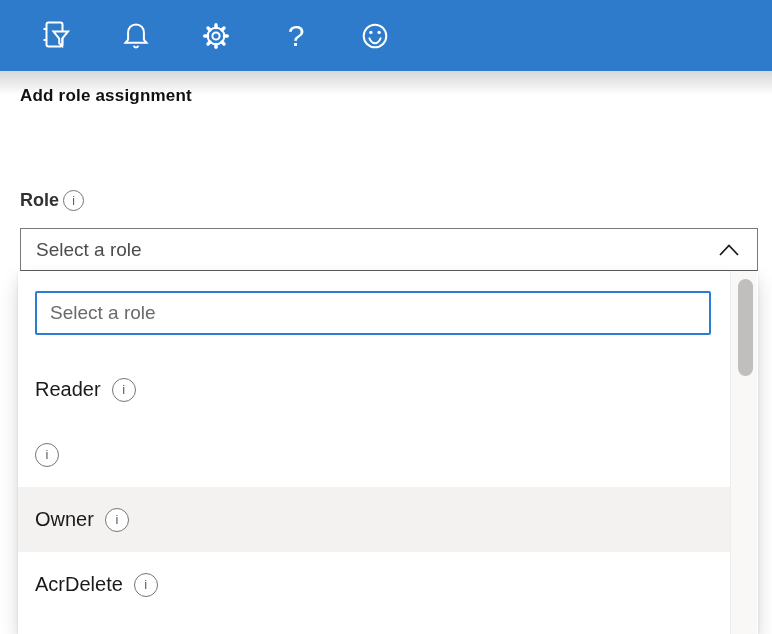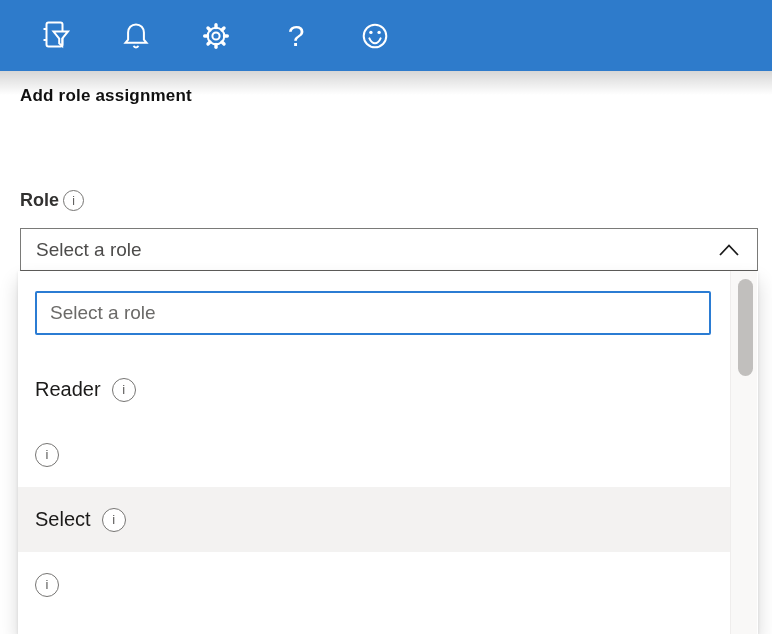--- a/index.html
+++ b/index.html
@@ -180,24 +180,25 @@
     <input class="role-search" type="text" placeholder="Select a role" style="">
     <div class="options-list">
         <div class="option">
     <span class="option-label">Reader</span>
     <span class="info-icon large">i</span>
   </div>
         <div class="option">
     <span class="info-icon large">i</span>
   </div>
         <div class="option highlighted">
-    <span class="option-label">Select</span>
+    <span class="option-label">Owner</span>
     <span class="info-icon large">i</span>
   </div>
         <div class="option">
+    <span class="option-label">AcrDelete</span>
     <span class="info-icon large">i</span>
   </div>
       </div>
     <div class="scrollbar-track">
       <div class="scrollbar-thumb"></div>
     </div>
   </div>
 
 </div>
 

